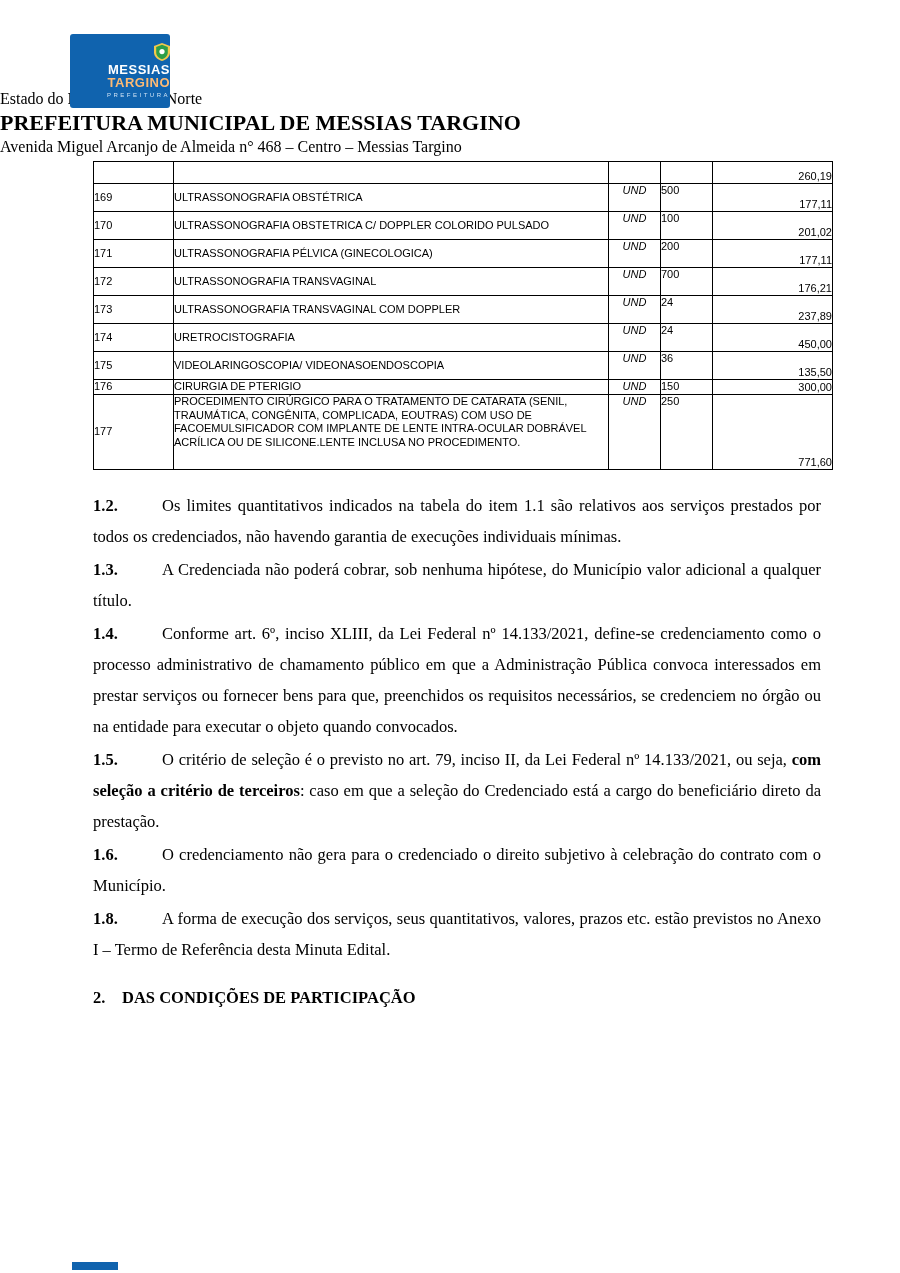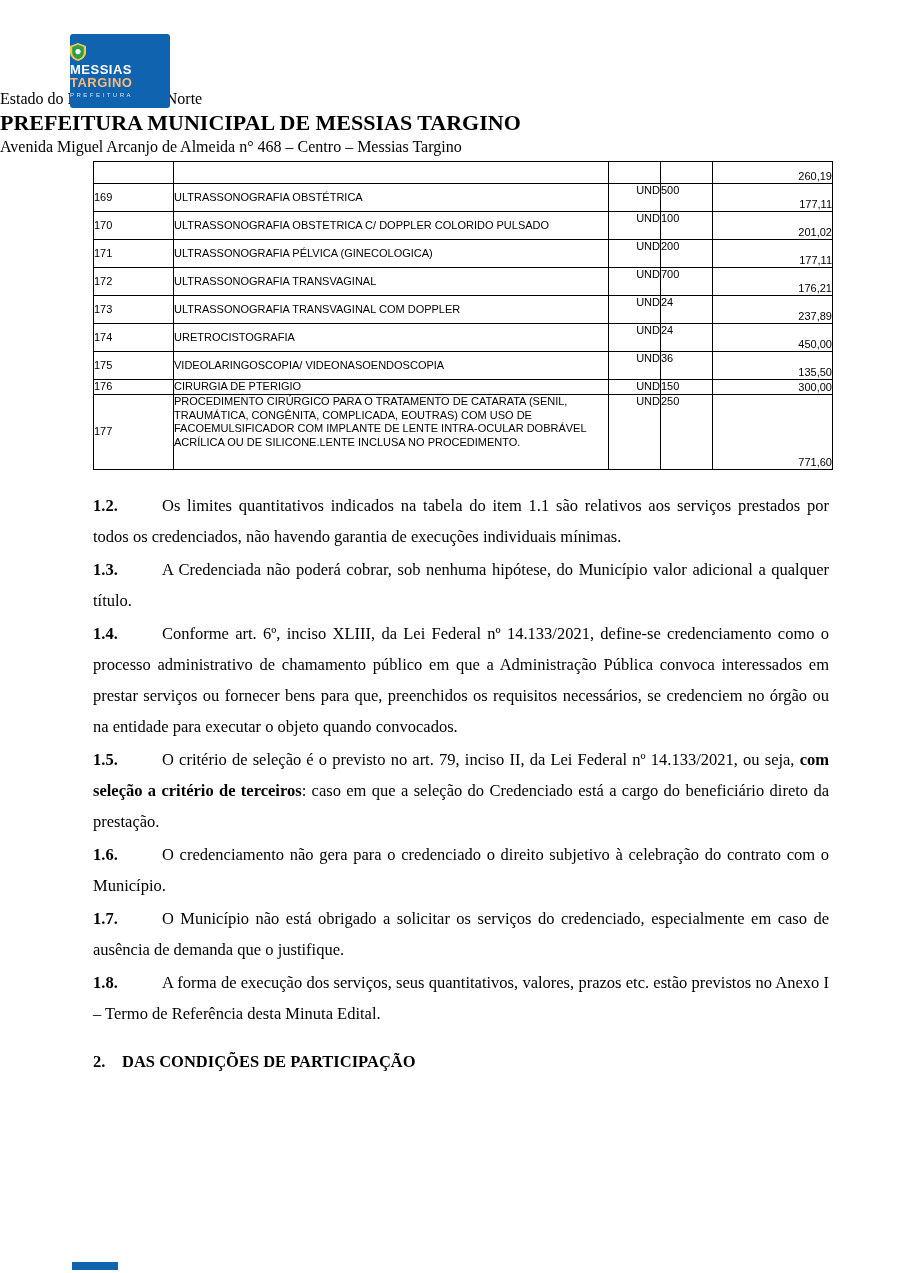--- a/index.html
+++ b/index.html
@@ -10,21 +10,21 @@
     font-family: "Liberation Serif", serif;
     overflow: hidden;
   }
   .page { position: relative; width: 900px; height: 1273px; background: #fff; }
 
   
   .logo {
     position: absolute; left: 70px; top: 34px;
     width: 100px; height: 74px;
     background: #1063ae; border-radius: 3px;
-    display: flex; flex-direction: column; align-items: flex-start; justify-content: center;
+    display: flex; flex-direction: column; align-items: flex-end; justify-content: center;
   }
   .logo .crest { margin-bottom: 2px; line-height: 0; }
   .logo .l1 { color: #ffffff; font-family: "Liberation Sans", sans-serif; font-weight: bold; font-size: 13px; line-height: 13px; letter-spacing: 0.5px; }
   .logo .l2 { color: #fdba74; font-family: "Liberation Sans", sans-serif; font-weight: bold; font-size: 13px; line-height: 13px; letter-spacing: 0.5px; }
   .logo .l3 { color: #cfe3f5; font-family: "Liberation Sans", sans-serif; font-size: 6px; line-height: 8px; letter-spacing: 2.5px; margin-top: 2px; }
 
   .hdr { padding-top: 88px; }
   .hdr .state   { font-size: 16px; line-height: 21px; }
   .hdr .title   { font-size: 22px; font-weight: bold; line-height: 27px; }
   .hdr .address { font-size: 16px; line-height: 21px; }
@@ -33,35 +33,35 @@
   .doc-table {
     border-collapse: collapse; table-layout: fixed;
     width: 739px; margin: 4px 0 0 93px;
     font-family: "Liberation Sans", sans-serif;
     font-size: 11px; line-height: 13.5px; color: #000;
   }
   .doc-table td { border: 1px solid #000; overflow: hidden; padding: 0; }
   .c-num  { padding-left: 12px; vertical-align: middle; }
   .c-desc { padding: 2px 4px 2px 6px; vertical-align: middle; }
   .c-desc.top { vertical-align: top; }
-  .c-und  { text-align: right; vertical-align: top; padding-top: 2px; }
+  .c-und  { text-align: center; vertical-align: top; padding-top: 2px; font-style: italic; }
   .c-qty  { vertical-align: top; padding: 2px 0 0 6px; margin-left: 24px; }
   .c-val  { text-align: right; vertical-align: bottom; padding: 0 8px 3px 0; }
   .r-partial td { height: 21px; }
   .r-std td     { height: 27px; }
   .r-short td   { height: 14px; }
   .r-tall td    { height: 74px; }
 
   
   .content {
     margin: 20px 69px 0 93px;
     text-align: justify;
     font-size: 16.5px; line-height: 31px;
   }
-  .para { margin: 0 2px 2px 0; }
+  .para { margin: 0 10px 2px 0; }
   .pnum { display: inline-block; width: 69px; font-weight: bold; }
   .heading2 { margin: 17px 0 3px 0; font-weight: bold; text-align: left; }
   .hnum { display: inline-block; width: 29px; font-weight: bold; }
 
   .footer-mark {
     position: absolute; left: 72px; bottom: 3px;
     width: 46px; height: 8px; background: #1063ae;
   }
 </style>
 </head>
@@ -174,21 +174,20 @@
     <p class="para"><span class="pnum">1.2.</span><span>Os limites quantitativos indicados na tabela do item 1.1 são relativos aos serviços prestados por todos os credenciados, não havendo garantia de execuções individuais mínimas.</span></p>
 
     <p class="para"><span class="pnum">1.3.</span><span>A Credenciada não poderá cobrar, sob nenhuma hipótese, do Município valor adicional a qualquer título.</span></p>
 
     <p class="para"><span class="pnum">1.4.</span><span>Conforme art. 6º, inciso XLIII, da Lei Federal nº 14.133/2021, define-se credenciamento como o processo administrativo de chamamento público em que a Administração Pública convoca interessados em prestar serviços ou fornecer bens para que, preenchidos os requisitos necessários, se credenciem no órgão ou na entidade para executar o objeto quando convocados.</span></p>
 
     <p class="para"><span class="pnum">1.5.</span><span>O critério de seleção é o previsto no art. 79, inciso II, da Lei Federal nº 14.133/2021, ou seja, </span><b>com seleção a critério de terceiros</b><span>: caso em que a seleção do Credenciado está a cargo do beneficiário direto da prestação.</span></p>
 
     <p class="para"><span class="pnum">1.6.</span><span>O credenciamento não gera para o credenciado o direito subjetivo à celebração do contrato com o Município.</span></p>
 
-    <p class="para"><span class="pnum">1.7.</span><span>O Município não está obrigado a solicitar os serviços do credenciado, especialmente em caso de ausência de demanda que o justifique.</span></p>
 
     <p class="para"><span class="pnum">1.8.</span><span>A forma de execução dos serviços, seus quantitativos, valores, prazos etc. estão previstos no Anexo I – Termo de Referência desta Minuta Edital.</span></p>
 
     <p class="heading2"><span class="hnum">2.</span><span>DAS CONDIÇÕES DE PARTICIPAÇÃO</span></p>
 
 
   </div>
 
   <div class="footer-mark"></div>
 

